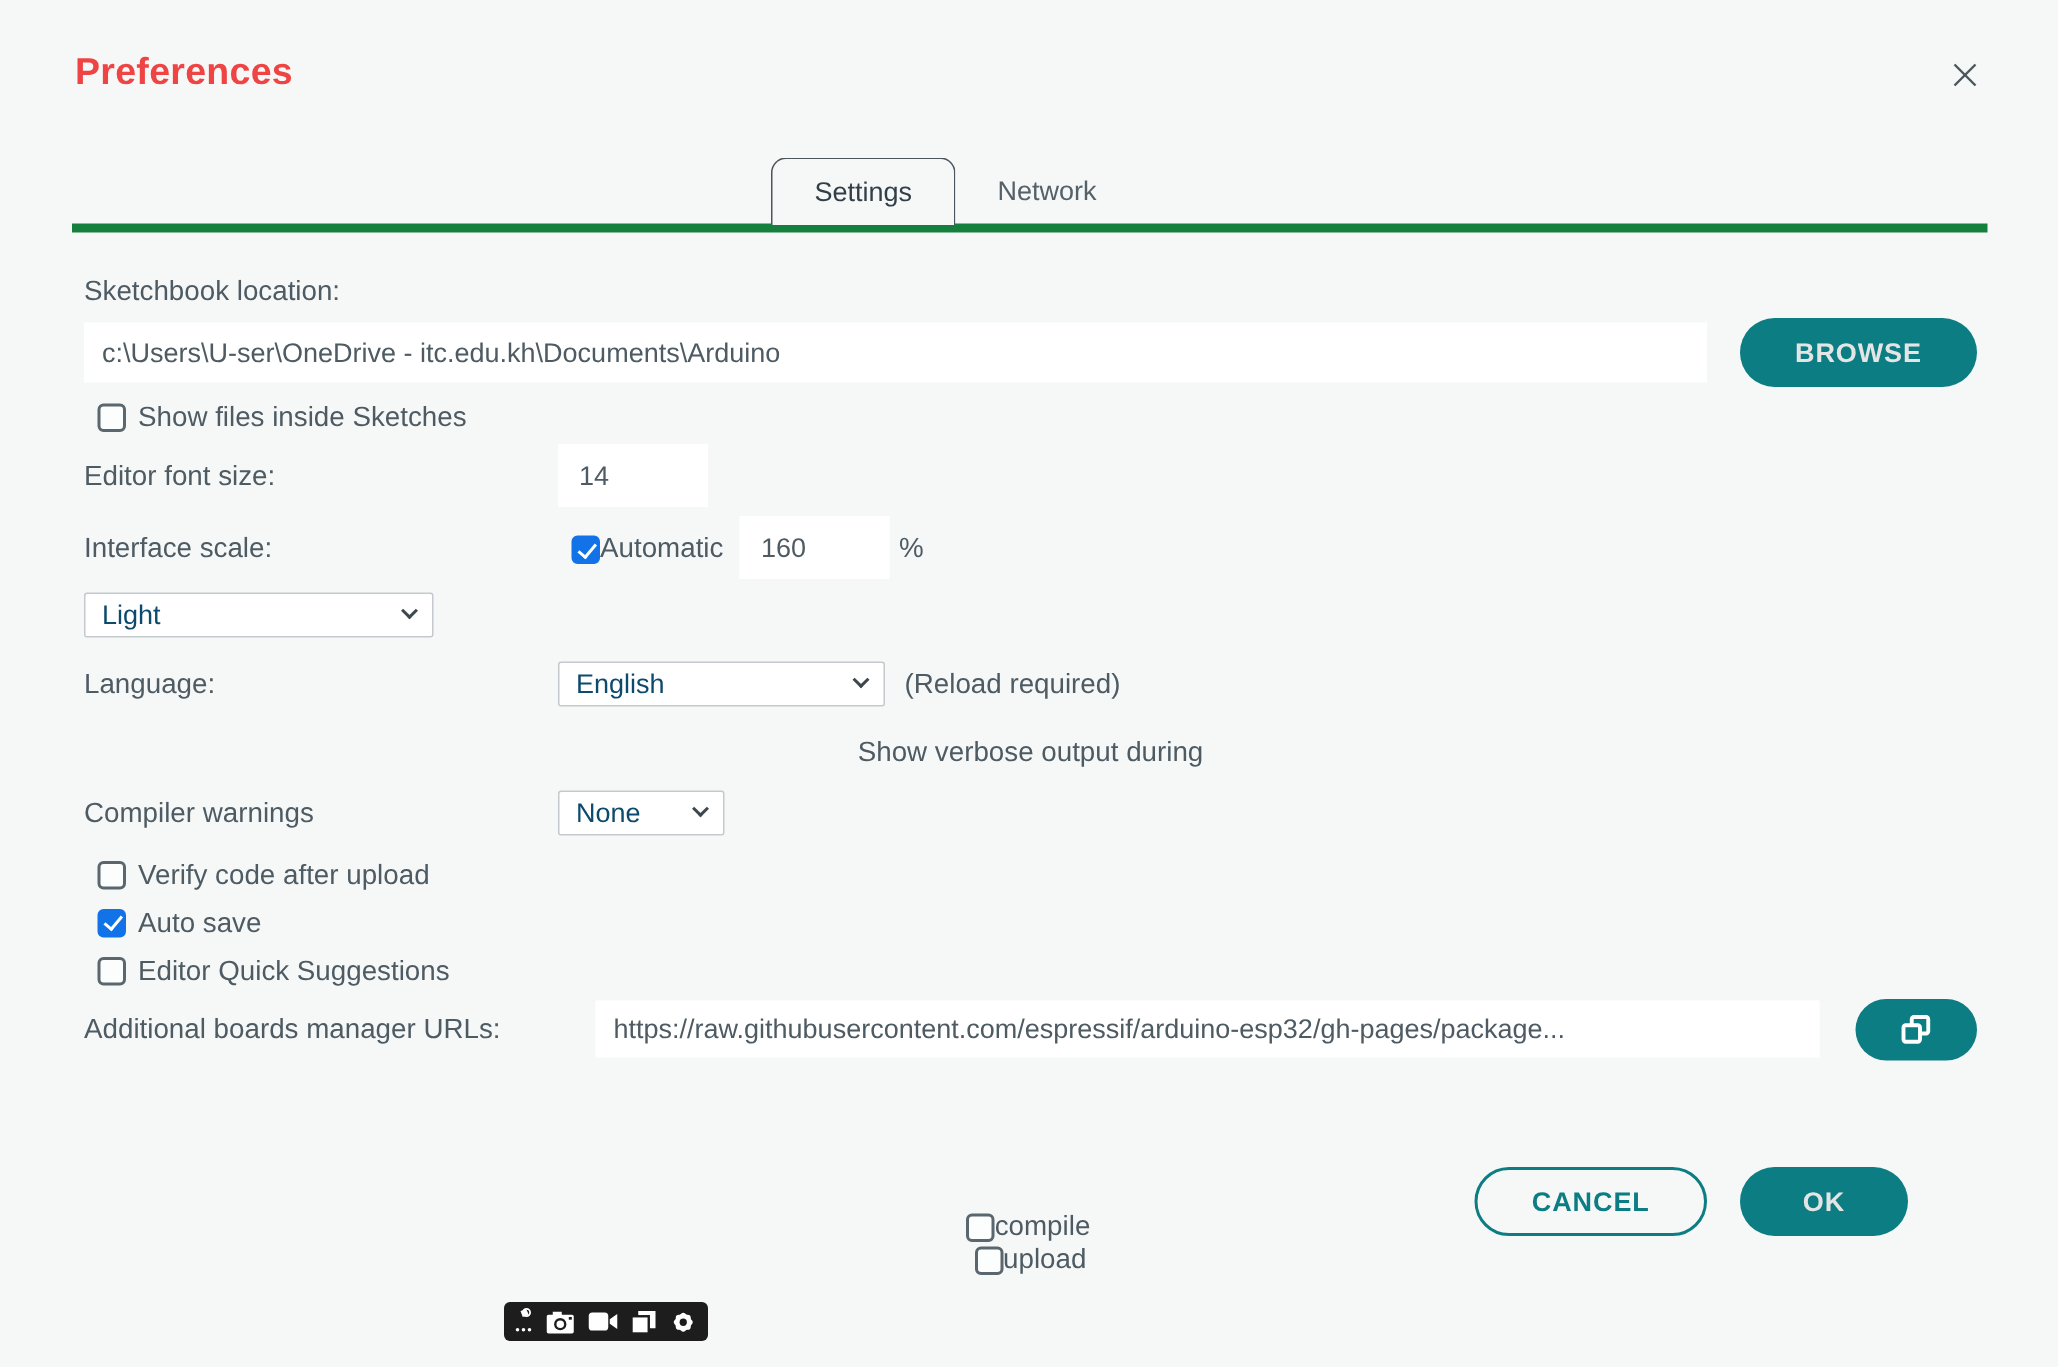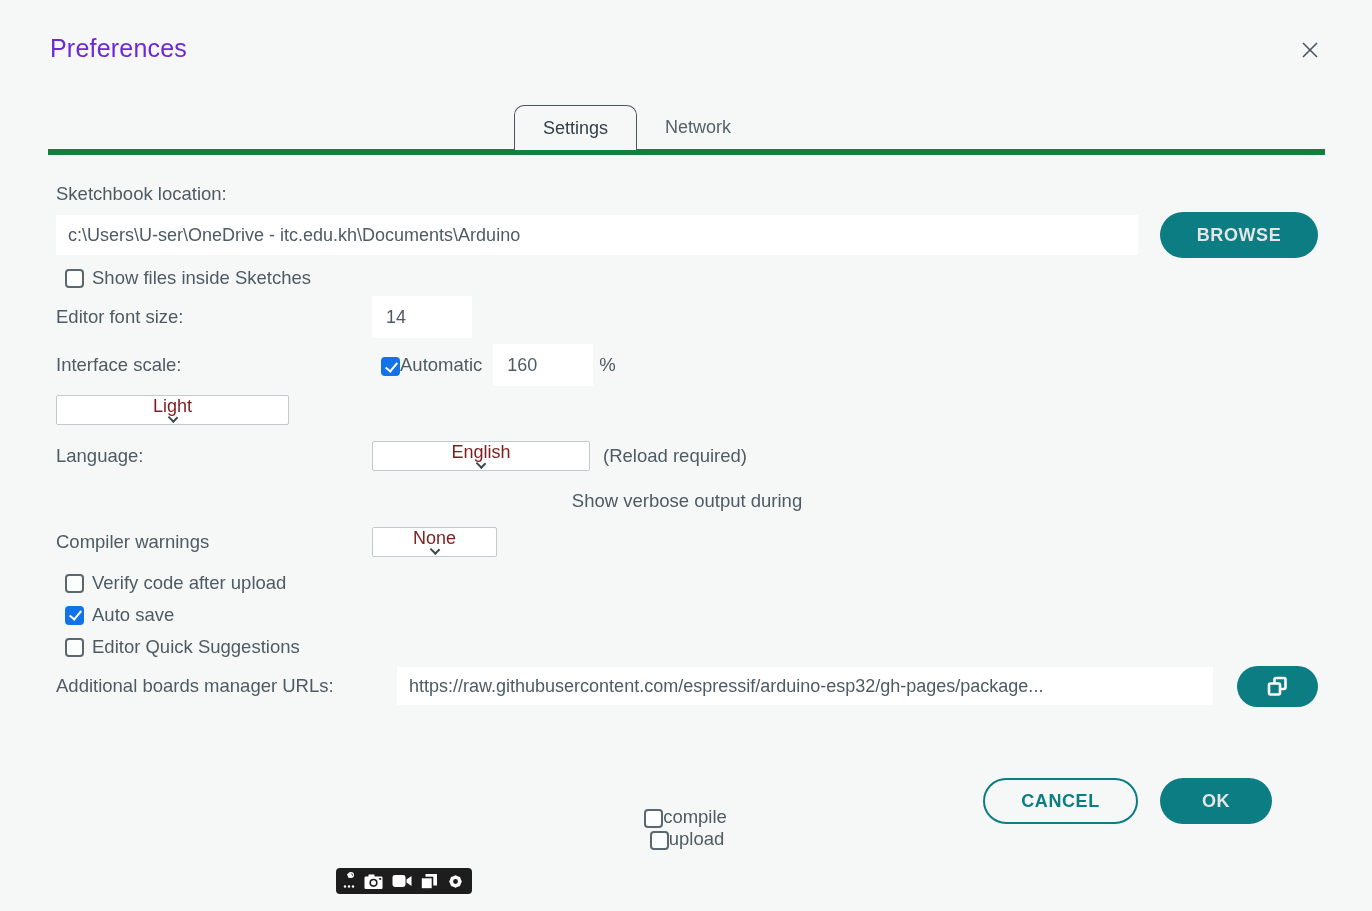--- a/index.html
+++ b/index.html
@@ -6,21 +6,21 @@
   html,body { width:1372px; height:911px; }
   body {
     background:#f6f8f8;
     font-family:"Liberation Sans", sans-serif;
     color:#4e5b63;
     position:relative;
     overflow:hidden;
   }
   
   .header { padding:34px 48px 0 50px; display:flex; justify-content:space-between; align-items:flex-start; }
-  .title { font-size:25px; font-weight:400; color:#6d28d9; letter-spacing:0.2px;text-align:right; }
+  .title { font-size:25px; font-weight:700; color:#ef4444; letter-spacing:0.2px;text-align:right; }
   .close-btn { background:none; border:none; cursor:pointer; margin-top:2px; padding:2px; }
   
   .tabbar { margin:38px 47px 0 48px; height:50px; border-bottom:6px solid #15803d; display:flex; align-items:stretch; padding-left:466px; }
   .tab { display:flex; align-items:center; padding:0 28px; font-size:18px; color:#55626a; cursor:pointer; }
   .tab.active {
     background:#f6f8f8; border:1px solid #4b565c; border-bottom:none;
     border-radius:10px 10px 0 0; margin-bottom:-1px; color:#323f47;
   }
   
   .main { padding:28px 54px 0 56px; }
@@ -44,21 +44,21 @@
   .row-font { margin-top:7px; height:42px; }
   .row-scale { margin-top:6px; height:42px; }
   .row-theme { margin-top:9px; height:30px; }
   .row-lang { margin-top:16px; height:30px; }
   .row-verbose { margin-top:19px; height:24px;flex-direction:column; }
   .row-warn { margin-top:13px; height:30px; }
   .row-urls { margin-top:7px; height:42px; }
   .select {
     height:30px; background:#ffffff; border:1px solid #c3c9cc; border-radius:2px;
     display:inline-flex; align-items:center; justify-content:space-between;
-    padding:0 11px; font-size:18px; color:#7f1d1d; cursor:pointer;flex-direction:column;
+    padding:0 11px; font-size:18px; color:#0c4a6e; cursor:pointer;
   }
   .chev { width:8px; height:8px; border-right:2px solid #3d484e; border-bottom:2px solid #3d484e; transform:rotate(45deg) translate(-2px,-2px); }
   .inline-check { display:flex; align-items:flex-end; gap:0; font-size:18.5px; }
   .note { margin-left:13px; font-size:18.5px; color:#4e5b63; }
   .unit { margin-left:6px; font-size:18.5px; }
   .url-input { flex:1; height:38px; padding:0 12px; margin-right:24px; white-space:nowrap; overflow:hidden; }
   .btn-urls { width:81px; height:41px; display:flex; align-items:center; justify-content:center; }
   
   .footer { display:flex; justify-content:flex-end; align-items:center; gap:22px; margin:71px 46px 0 0; }
   .btn-cancel { width:155px; height:46px; background:transparent; border:2px solid #0b7d83; border-radius:23px; color:#0b7d83; font-size:18px; }
@@ -143,21 +143,21 @@
       <span>compile</span>
     </span>
     <span class="inline-check">
       <span class="checkbox"></span>
       <span>upload</span>
     </span>
   </div>
 
   <div class="row row-warn">
     <span class="label">Compiler warnings</span>
-    <span class="select" style="width:125px;">
+    <span class="select" style="width:111px;">
       <span>None</span>
       <span class="chev"></span>
     </span>
   </div>
 
   <div class="check-row" style="margin-top:15px;">
     <span class="checkbox"></span>
     <span>Verify code after upload</span>
   </div>
   <div class="check-row" style="margin-top:10px;">

